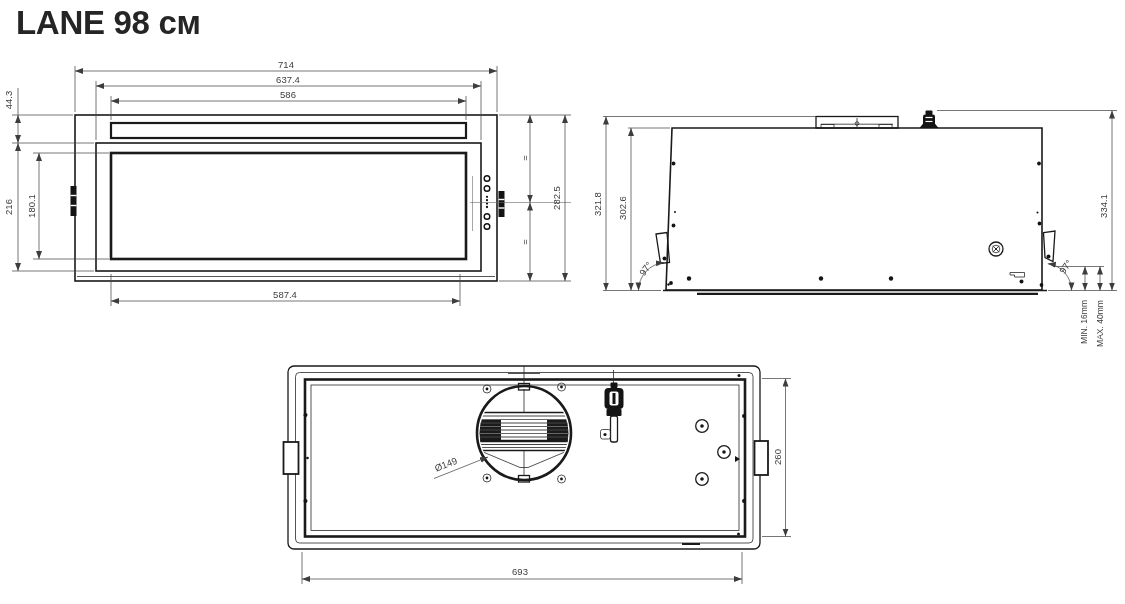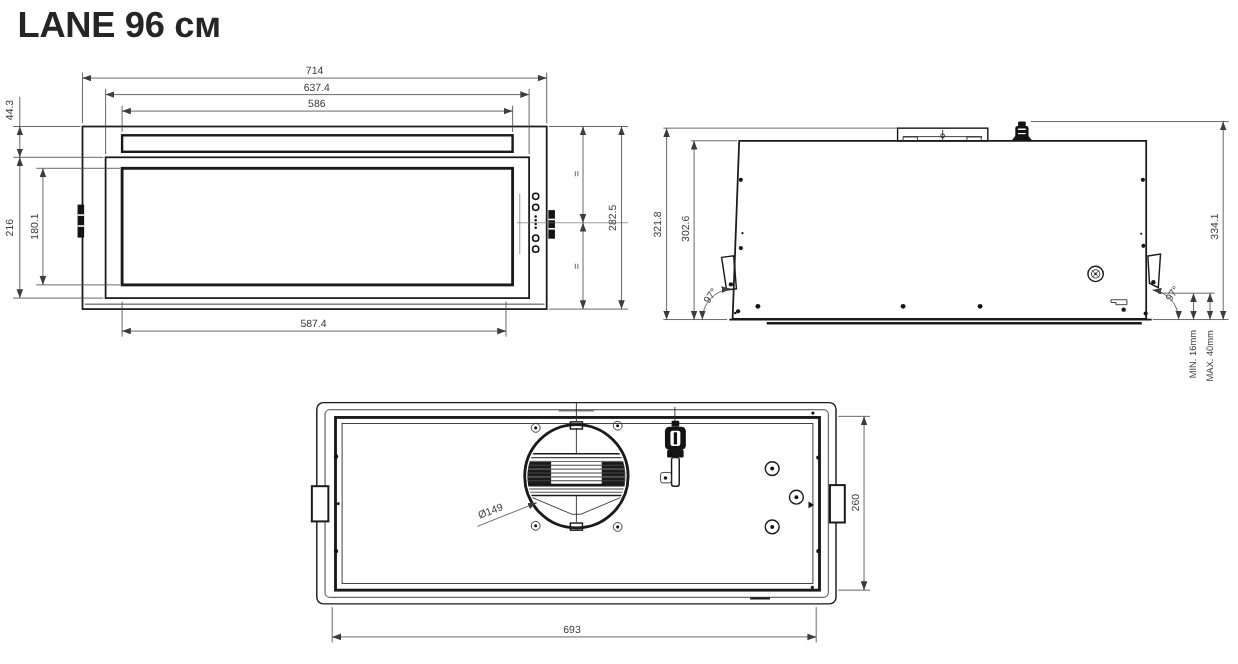--- a/index.html
+++ b/index.html
@@ -20,21 +20,21 @@
   .d{stroke:#4a4a4a;stroke-width:0.75;fill:none;}
   .cl{stroke:#6a6a6a;stroke-width:0.6;fill:none;}
   .fb{fill:#141414;stroke:none;}
   .wf{fill:#ffffff;}
   .dot{fill:#141414;stroke:none;}
 </style>
 </head>
 <body>
 
 <div class="canvas">
-  <h1 class="title">LANE 96 см</h1>
+  <h1 class="title">LANE 98 см</h1>
 
   <svg width="1125" height="604" viewBox="0 0 1125 604">
     <defs>
       <marker id="arr" markerUnits="userSpaceOnUse" markerWidth="9" markerHeight="7" refX="8" refY="3" orient="auto-start-reverse">
         <path d="M0,0 L8,3 L0,6 Z" fill="#3d3d3d"></path>
       </marker>
       <clipPath id="fanclip">
           <circle cx="524" cy="433" r="44.5"></circle>
         </clipPath>
     </defs>

